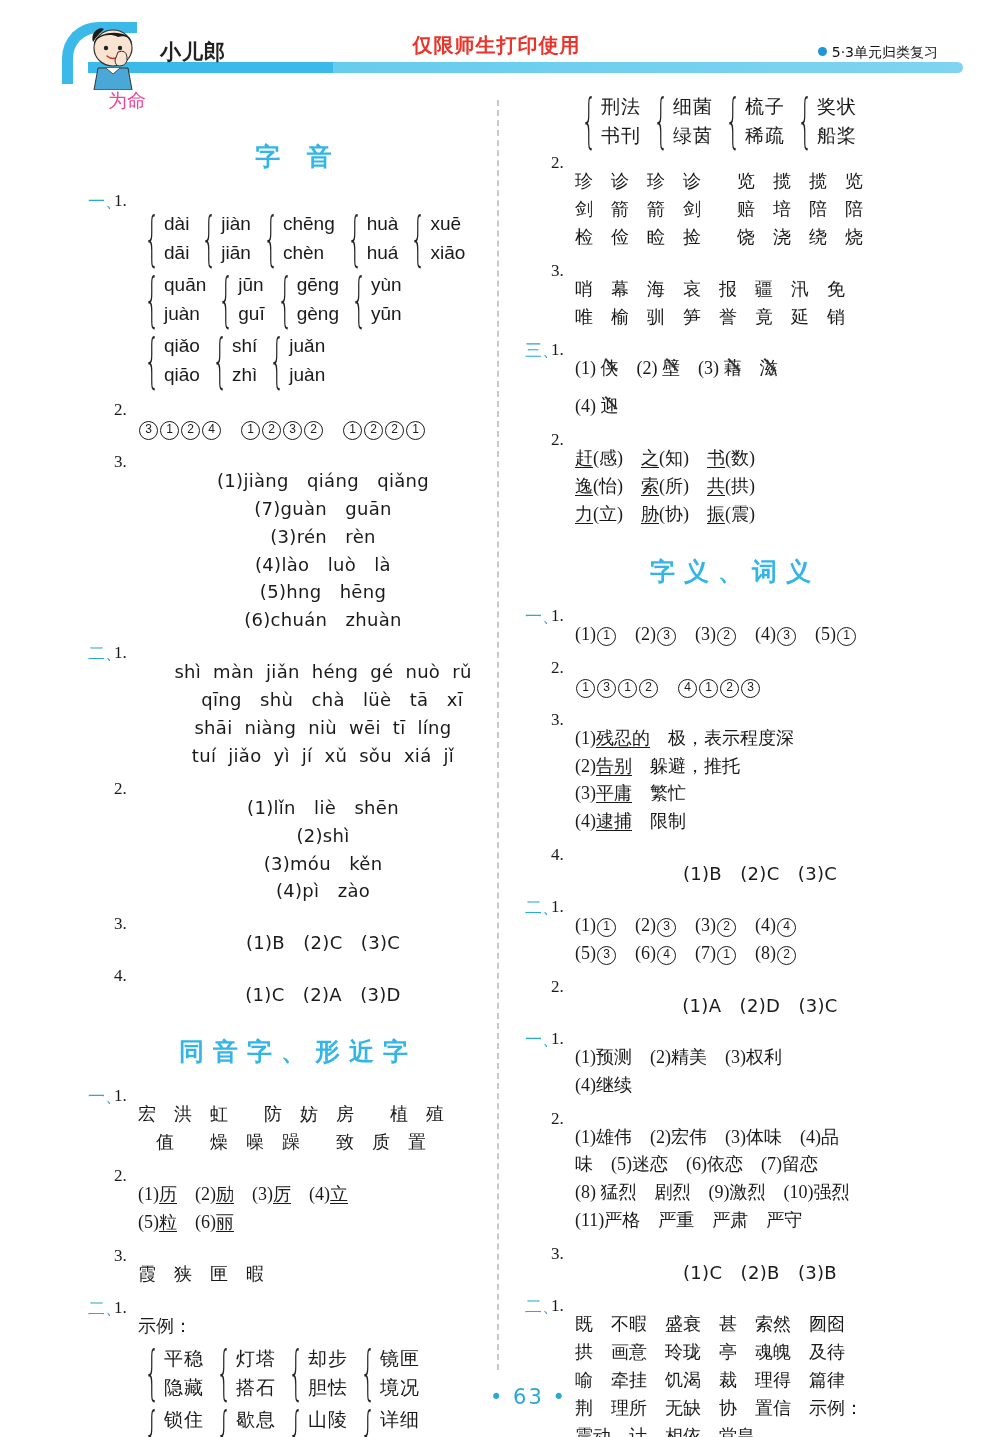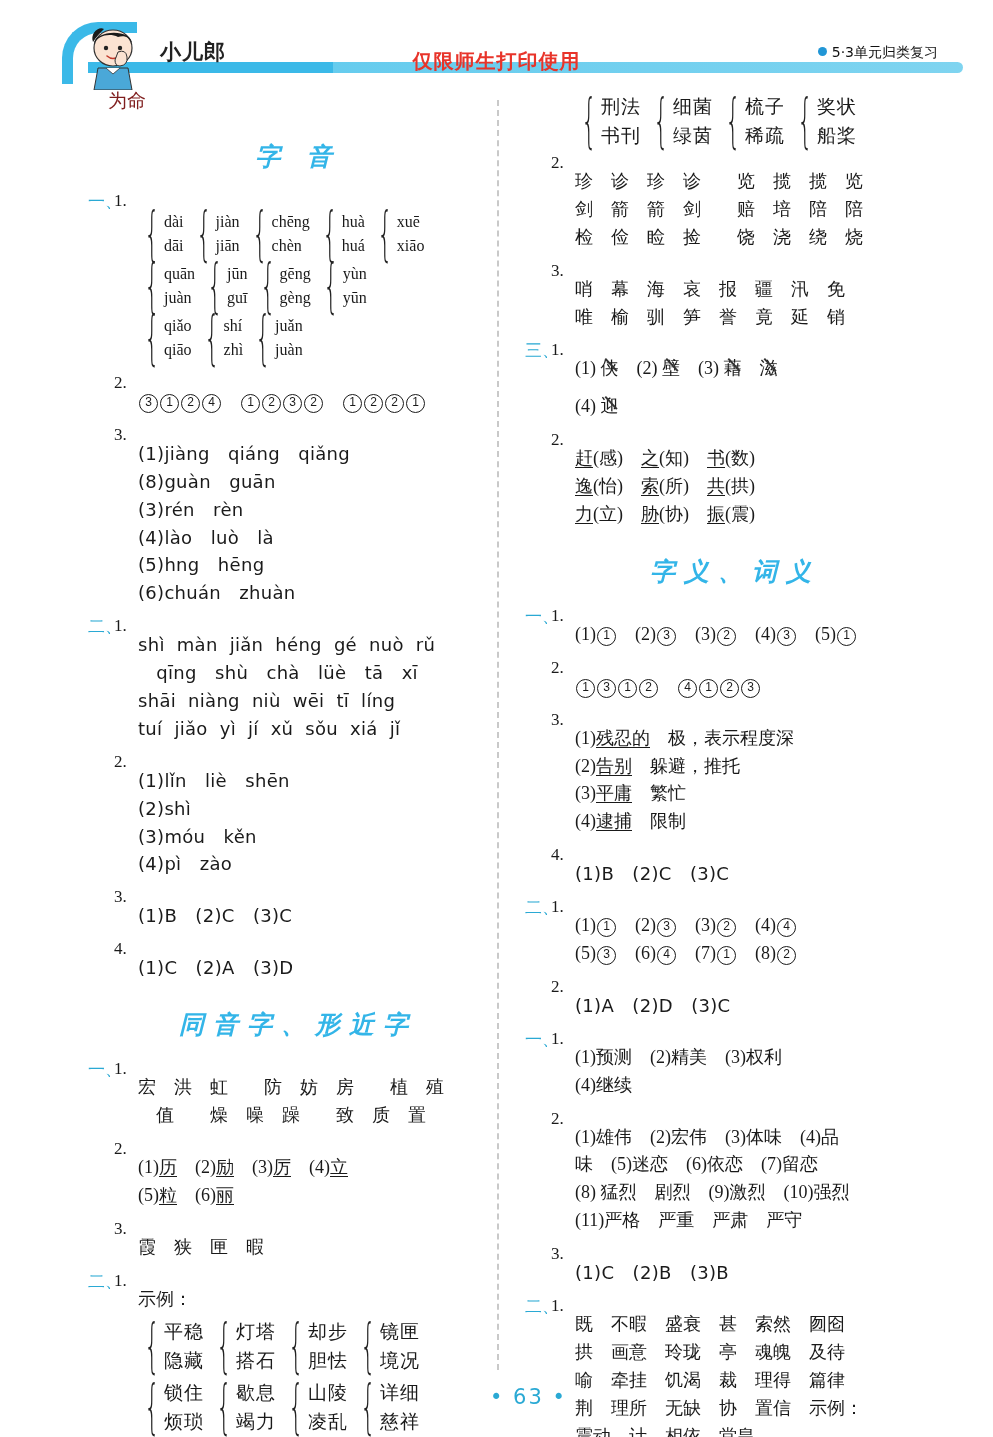--- a/index.html
+++ b/index.html
@@ -29,21 +29,21 @@
   }
   .avatar{
     position:absolute;left:82px;top:24px;width:62px;height:66px;
   }
   .brand{
     position:absolute;left:160px;top:38px;
     font-family:"DejaVu Sans","Liberation Sans",sans-serif;
     font-size:21px;font-weight:bold;color:#222;letter-spacing:1px;
   }
   .print-note{
-    position:absolute;left:0;top:48px;width:993px;text-align:center;
+    position:absolute;left:0;top:32px;width:993px;text-align:center;
     font-family:"DejaVu Sans","Liberation Sans",sans-serif;
     font-size:20px;font-weight:bold;color:#e8342a;letter-spacing:1px;
   }
   .hdr-right{
     position:absolute;right:55px;top:44px;
     font-family:"DejaVu Sans","Liberation Sans",sans-serif;
     font-size:14px;color:#111;white-space:nowrap;
   }
   .hdr-dot{
     display:inline-block;width:9px;height:9px;border-radius:50%;
@@ -59,31 +59,30 @@
     border-left:2px dashed #c9c9c9;
   }
   .col{
     position:absolute;top:0;width:420px;
   }
   .col-left{left:88px;}
   .col-right{left:525px;}
 
   .lead-char{
     display:inline-block;
-    font-size:19px;color:#7f1d1d;
+    font-size:19px;color:#ec4899;
     font-family:"DejaVu Serif","Liberation Serif",serif;
   }
 
   .sec-title{
     text-align:center;
     font-family:"DejaVu Sans","Liberation Sans",sans-serif;
     font-size:25px;font-weight:bold;color:#33b5e8;
     letter-spacing:9px;
     margin:26px 0 16px 0;
-    font-style:italic;
   }
 
   .row{
     display:flex;align-items:flex-start;
     margin:0 0 7px 0;line-height:1.45;
   }
   .mk{               
     flex:0 0 auto;width:26px;
     font-family:"DejaVu Serif","Liberation Serif",serif;
     font-size:17px;color:#2aa9d4;
@@ -96,21 +95,21 @@
   }
   .body{flex:1 1 auto;margin-top:17px;}
 
   .line{
     font-family:"DejaVu Serif","Liberation Serif",serif;
     font-size:18px;line-height:1.55;color:#1a1a1a;
     white-space:pre;
   }
   .line.pyline{
     font-family:"DejaVu Sans","Liberation Sans",sans-serif;
-    font-size:18px;letter-spacing:0.3px;
+    font-size:18px;letter-spacing:0.3px;text-align:center;
   }
   .line.ansline{
     font-family:"Liberation Serif","DejaVu Serif",serif;
     font-size:18px;
   }
 
   .u{text-decoration:underline;text-underline-offset:3px;}
   .strike-d{position:relative;display:inline-block;}
   .strike-d::after{
     content:"";position:absolute;left:28%;top:8%;
@@ -128,22 +127,22 @@
   .brace-glyph{
     font-family:"DejaVu Sans","Liberation Sans",sans-serif;
     font-size:44px;line-height:0.8;
     color:#222;font-weight:300;
     transform:scaleX(0.55) scaleY(1.35);
     display:inline-block;
     margin-right:-2px;
   }
   .brace-items{display:flex;flex-direction:column;}
   .brace-items div{
-    font-family:Liberation Serif, serif;
-    font-size:16px;line-height:1.5;white-space:pre;
+    font-family:Liberation Sans, sans-serif;
+    font-size:19px;line-height:1.5;white-space:pre;
   }
   .brace-items.zhitems div{
     font-family:"DejaVu Serif","Liberation Serif",serif;
     font-size:19px;line-height:1.5;letter-spacing:1px;
   }
 
   .circ{
     display:inline-block;
     border:1.4px solid #1a1a1a;border-radius:50%;
     width:17px;height:17px;line-height:15px;
@@ -287,21 +286,21 @@
         <div class="mk blank">一、</div>
         <div class="num">2.</div>
         <div class="body">
           <div class="line ansline"><span class="circ">3</span><span class="circ">1</span><span class="circ">2</span><span class="circ">4</span>　<span class="circ">1</span><span class="circ">2</span><span class="circ">3</span><span class="circ">2</span>　<span class="circ">1</span><span class="circ">2</span><span class="circ">2</span><span class="circ">1</span></div>
         </div>
       </div><div class="row">
         <div class="mk blank">一、</div>
         <div class="num">3.</div>
         <div class="body">
           <div class="line pyline">(1)jiàng　qiáng　qiǎng</div>
-          <div class="line pyline">(8)guàn　guān</div>
+          <div class="line pyline">(7)guàn　guān</div>
           <div class="line pyline">(3)rén　rèn</div>
           <div class="line pyline">(4)lào　luò　là</div>
           <div class="line pyline">(5)hng　hēng</div>
           <div class="line pyline">(6)chuán　zhuàn</div>
         </div>
       </div><div class="row">
         <div class="mk">二、</div>
         <div class="num">1.</div>
         <div class="body">
           <div class="line pyline">shì  màn  jiǎn  héng  gé  nuò  rǔ</div>

